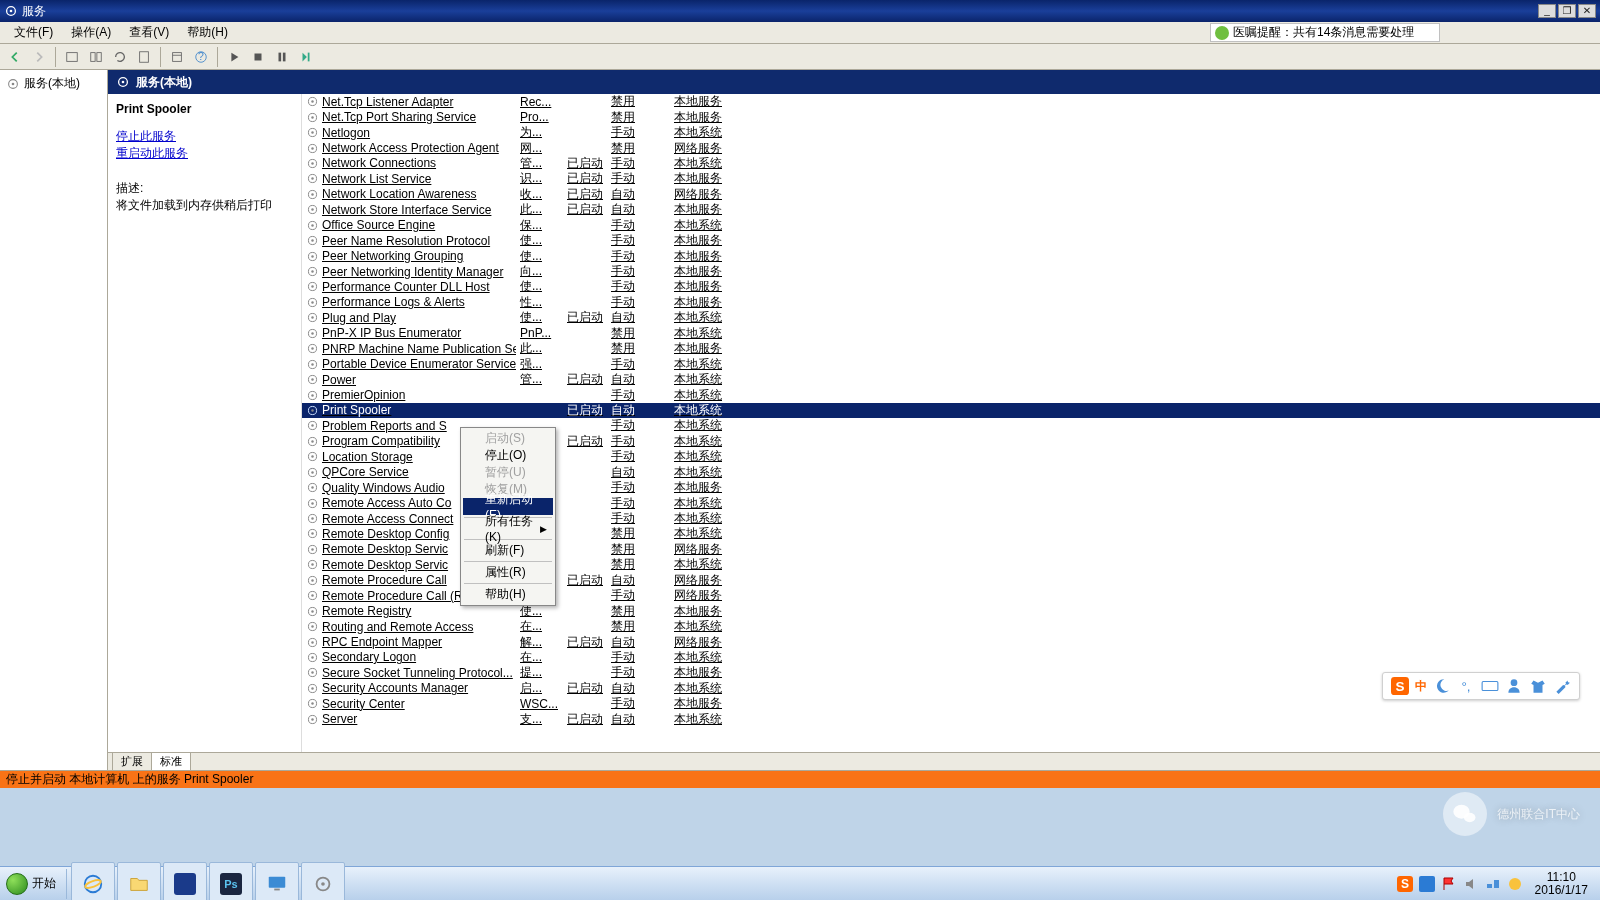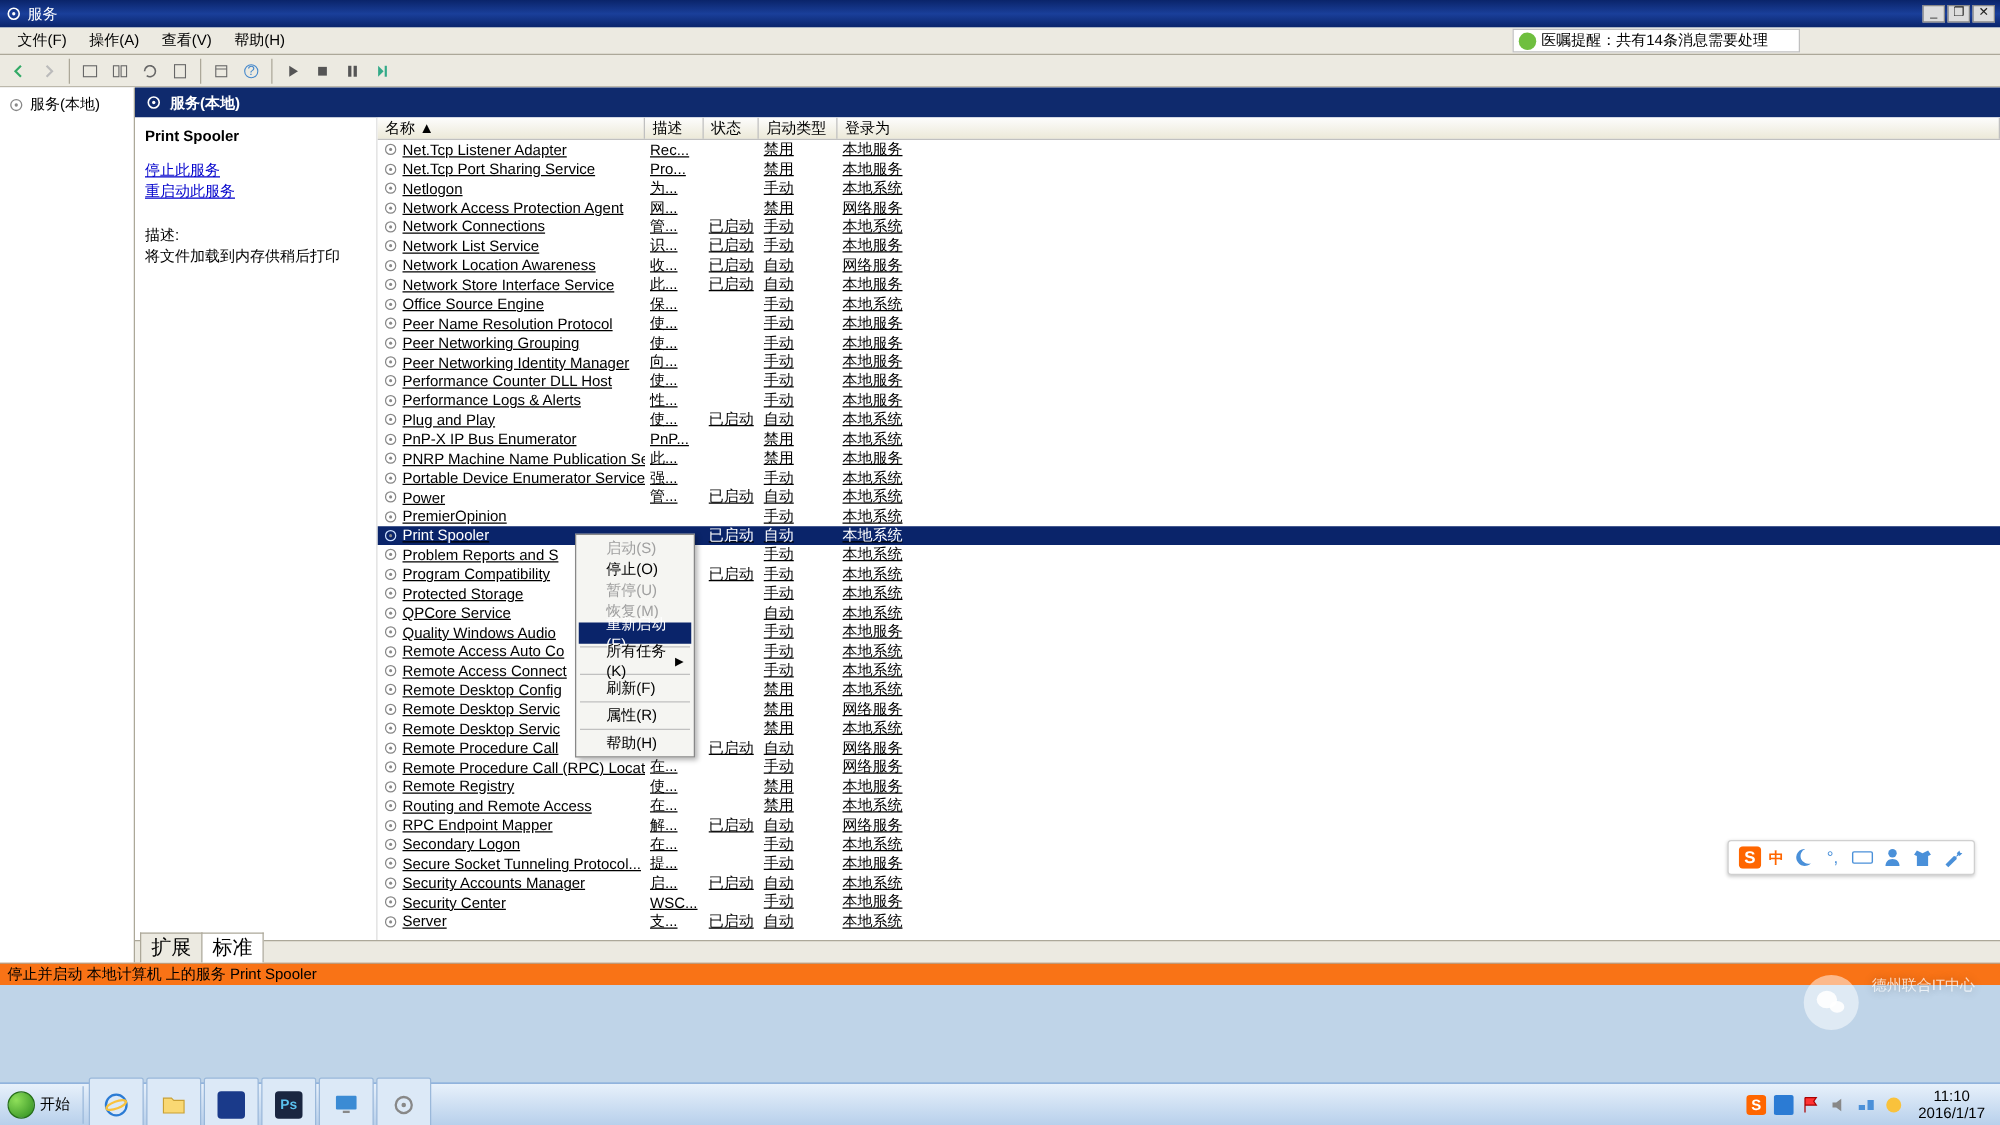--- a/index.html
+++ b/index.html
@@ -43,35 +43,35 @@
 .row .c-stype{width:63px; padding-left:4px;}
 .row .c-logon{flex:1; padding-left:4px;}
 .row .gear{width:13px;height:13px;flex-shrink:0;}
 .ctxmenu { position:absolute; left:448px; top:427px; width:96px; background:#f5f5f2; border:1px solid #888; box-shadow:2px 2px 4px rgba(0,0,0,0.3); padding:2px; z-index:10;margin-left:12px;}
 .ctxmenu .ci{height:17px; padding:0 18px 0 22px; display:flex; align-items:center; position:relative;}
 .ctxmenu .ci.disabled{color:#a0a0a0;}
 .ctxmenu .ci.hl{background:#0a246a; color:#fff;}
 .ctxmenu .csep{height:1px; background:#c0c0c0; margin:2px 1px;}
 .ctxmenu .arrow{position:absolute; right:6px; font-size:9px;}
 .tabstrip { height:18px; background:#eceae1; padding-left:4px; display:flex; align-items:flex-end; border-top:1px solid #aca899;}
-.tabstrip .tab{padding:1px 8px; border:1px solid #aca899; border-bottom:none; background:#eceae1; margin-right:-1px; font-size:16px;}
+.tabstrip .tab{padding:1px 8px; border:1px solid #aca899; border-bottom:none; background:#eceae1; margin-right:-1px; font-size:11px;}
 .tabstrip .tab.active{background:#fff;}
 .statusbar { height:18px; background:#f97316; border-top:1px solid #aca899; padding:1px 6px; display:flex; align-items:center;}
 .taskbar { position:absolute; left:0; bottom:0; width:1600px; height:34px; background:linear-gradient(#e8f1fb,#cfe0f3,#b8d0eb); border-top:1px solid #7fa6d8; display:flex; align-items:center;}
 .startbtn { height:30px; padding:0 10px 0 6px; display:flex; align-items:center; gap:4px; border-right:1px solid #9ab8da; cursor:pointer;}
 .startbtn .orb{width:22px;height:22px;border-radius:50%;background:radial-gradient(circle at 30% 30%,#8fe05a,#2b8a1e);border:1px solid #256e18;}
 .tbtns{display:flex; height:30px; align-items:center; padding:0 4px; gap:2px;}
 .tbtns .app{width:44px;height:44px;border:1px solid #9ab8da;background:#dce9f7;display:flex;align-items:center;justify-content:center;border-radius:2px;}
 .tbtns .app svg,.tbtns .app .pic{width:22px;height:22px;}
 .tray{margin-left:auto; display:flex; align-items:center; padding:0 6px; gap:6px;}
 .tray .clock{text-align:center; line-height:13px; font-size:11px; padding:0 6px;}
 .tray .ticon{width:16px;height:16px;}
 .floaticons{position:absolute; right:20px; bottom:200px; display:flex; gap:6px; align-items:center; background:#fff; border:1px solid #d0d0d0; padding:4px 8px; border-radius:3px; box-shadow:0 1px 3px rgba(0,0,0,0.2);}
 .floaticons .fi{width:18px;height:18px;}
-.watermark{position:absolute; right:20px; bottom:76px; color:rgba(255,255,255,0.75); font-size:42px; font-family:"Microsoft YaHei",sans-serif; display:flex; gap:10px; text-shadow:0 0 8px rgba(0,0,0,0.3);}
+.watermark{position:absolute; right:20px; bottom:64px; color:rgba(255,255,255,0.75); font-size:42px; font-family:"Microsoft YaHei",sans-serif; display:flex; align-items:center; gap:10px; text-shadow:0 0 8px rgba(0,0,0,0.3);}
 .watermark .wcirc{width:44px;height:44px;border-radius:50%;background:rgba(255,255,255,0.5);display:flex;align-items:center;justify-content:center;}
 .gearsvg{fill:none;stroke:#888;stroke-width:1.2;}
 .row.selected .gearsvg{stroke:#cde0ff;}
 </style>
 </head>
 <body>
 
 <div class="titlebar">
   <svg class="icon" viewBox="0 0 16 16">
       <circle cx="8" cy="8" r="5" fill="none" stroke="#fff" stroke-width="1.5"></circle>
@@ -191,27 +191,20 @@
     <div class="content-body">
       <div class="detailpane">
         <div class="svcname">Print Spooler</div>
         <a>停止此服务</a>
         <a>重启动此服务</a>
         <div class="desc-label">描述:</div>
         <div>将文件加载到内存供稍后打印</div>
       </div>
 
       <div class="listpane">
-        <div class="colheaders">
-          <div class="col-name">名称 ▲</div>
-          <div class="col-desc">描述</div>
-          <div class="col-stat">状态</div>
-          <div class="col-stype">启动类型</div>
-          <div class="col-logon">登录为</div>
-        </div>
         <div class="rows" id="rows">
             <div class="row">
               <div class="c c-name">
                 <svg class="gear" viewBox="0 0 16 16">
                   <circle cx="8" cy="8" r="5" class="gearsvg"></circle>
                   <circle cx="8" cy="8" r="1.5" fill="#888"></circle>
                 </svg>
                 <span>Net.Tcp Listener Adapter</span>
               </div>
               <div class="c c-desc">Rec...</div>
@@ -504,21 +497,21 @@
               <div class="c c-stat">已启动</div>
               <div class="c c-stype">手动</div>
               <div class="c c-logon">本地系统</div>
             </div>
             <div class="row">
               <div class="c c-name">
                 <svg class="gear" viewBox="0 0 16 16">
                   <circle cx="8" cy="8" r="5" class="gearsvg"></circle>
                   <circle cx="8" cy="8" r="1.5" fill="#888"></circle>
                 </svg>
-                <span>Protected Storage</span>
+                <span>Location Storage</span>
               </div>
               <div class="c c-desc"></div>
               <div class="c c-stat"></div>
               <div class="c c-stype">手动</div>
               <div class="c c-logon">本地系统</div>
             </div>
             <div class="row">
               <div class="c c-name">
                 <svg class="gear" viewBox="0 0 16 16">
                   <circle cx="8" cy="8" r="5" class="gearsvg"></circle>

